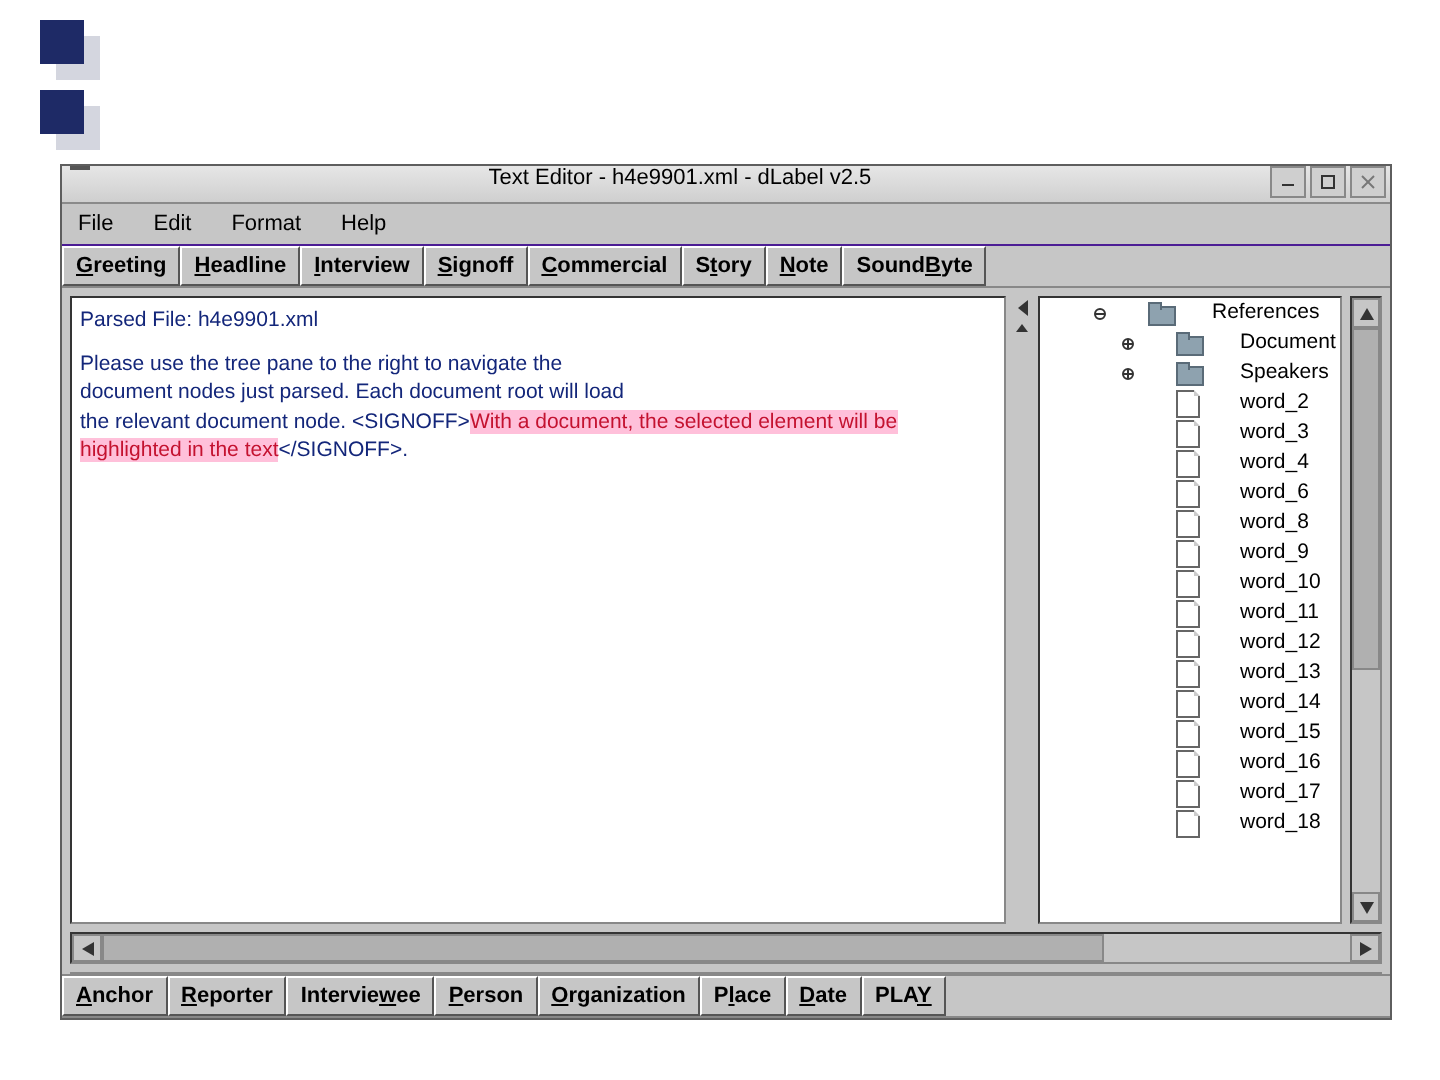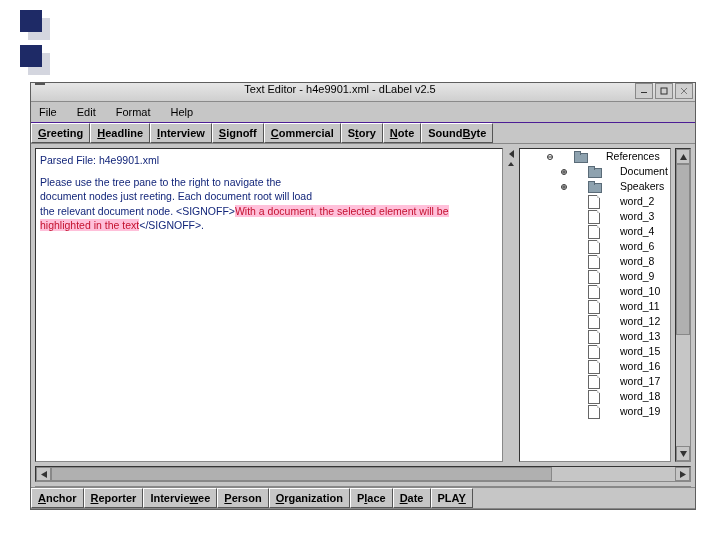--- a/index.html
+++ b/index.html
@@ -90,21 +90,21 @@
         <div class="tool-btn">S<span class="ul">t</span>ory</div>
         <div class="tool-btn"><span class="ul">N</span>ote</div>
         <div class="tool-btn">Sound<span class="ul">B</span>yte</div>
       </div>
 
     <div class="content">
       <div class="textpane">
         <div>Parsed File: h4e9901.xml</div>
         <div style="height:8px"></div>
         <div>Please use the tree pane to the right to navigate the</div>
-        <div>document nodes just reeting.  Each document root will load</div>
+        <div>document nodes just parsed.  Each document root will load</div>
         <div><span>the relevant document node.   &lt;SIGNOFF&gt;</span><span class="hl">With a document, the selected element will be highlighted in the text</span><span>&lt;/SIGNOFF&gt;.</span></div>
       </div>
 
       <div class="divider">
         <div class="arrow arrow-left"></div>
         <div class="arrow-up"></div>
       </div>
 
       <div class="treepane" id="treepane">
           <div class="tree-row">
@@ -199,45 +199,45 @@
           <div class="tree-row">
             <span class="tree-ind" style="width: 18px;"></span>
             <span class="handle"></span>
             <span class="doc-icon"></span>
             <span>word_13</span>
           </div>
           <div class="tree-row">
             <span class="tree-ind" style="width: 18px;"></span>
             <span class="handle"></span>
             <span class="doc-icon"></span>
+            <span>word_14</span>
+          </div>
+          <div class="tree-row">
+            <span class="tree-ind" style="width: 18px;"></span>
+            <span class="handle"></span>
+            <span class="doc-icon"></span>
             <span>word_15</span>
           </div>
           <div class="tree-row">
             <span class="tree-ind" style="width: 18px;"></span>
             <span class="handle"></span>
             <span class="doc-icon"></span>
             <span>word_16</span>
           </div>
           <div class="tree-row">
             <span class="tree-ind" style="width: 18px;"></span>
             <span class="handle"></span>
             <span class="doc-icon"></span>
             <span>word_17</span>
           </div>
           <div class="tree-row">
             <span class="tree-ind" style="width: 18px;"></span>
             <span class="handle"></span>
             <span class="doc-icon"></span>
             <span>word_18</span>
-          </div>
-          <div class="tree-row">
-            <span class="tree-ind" style="width: 18px;"></span>
-            <span class="handle"></span>
-            <span class="doc-icon"></span>
-            <span>word_19</span>
           </div>
         </div>
 
       <div class="scroll-v">
         <div class="sb-btn">
             <svg width="7" height="6">
               <polygon points="3.5,0 7,6 0,6" fill="#333"></polygon>
             </svg>
           </div>
         <div class="sb-track">

